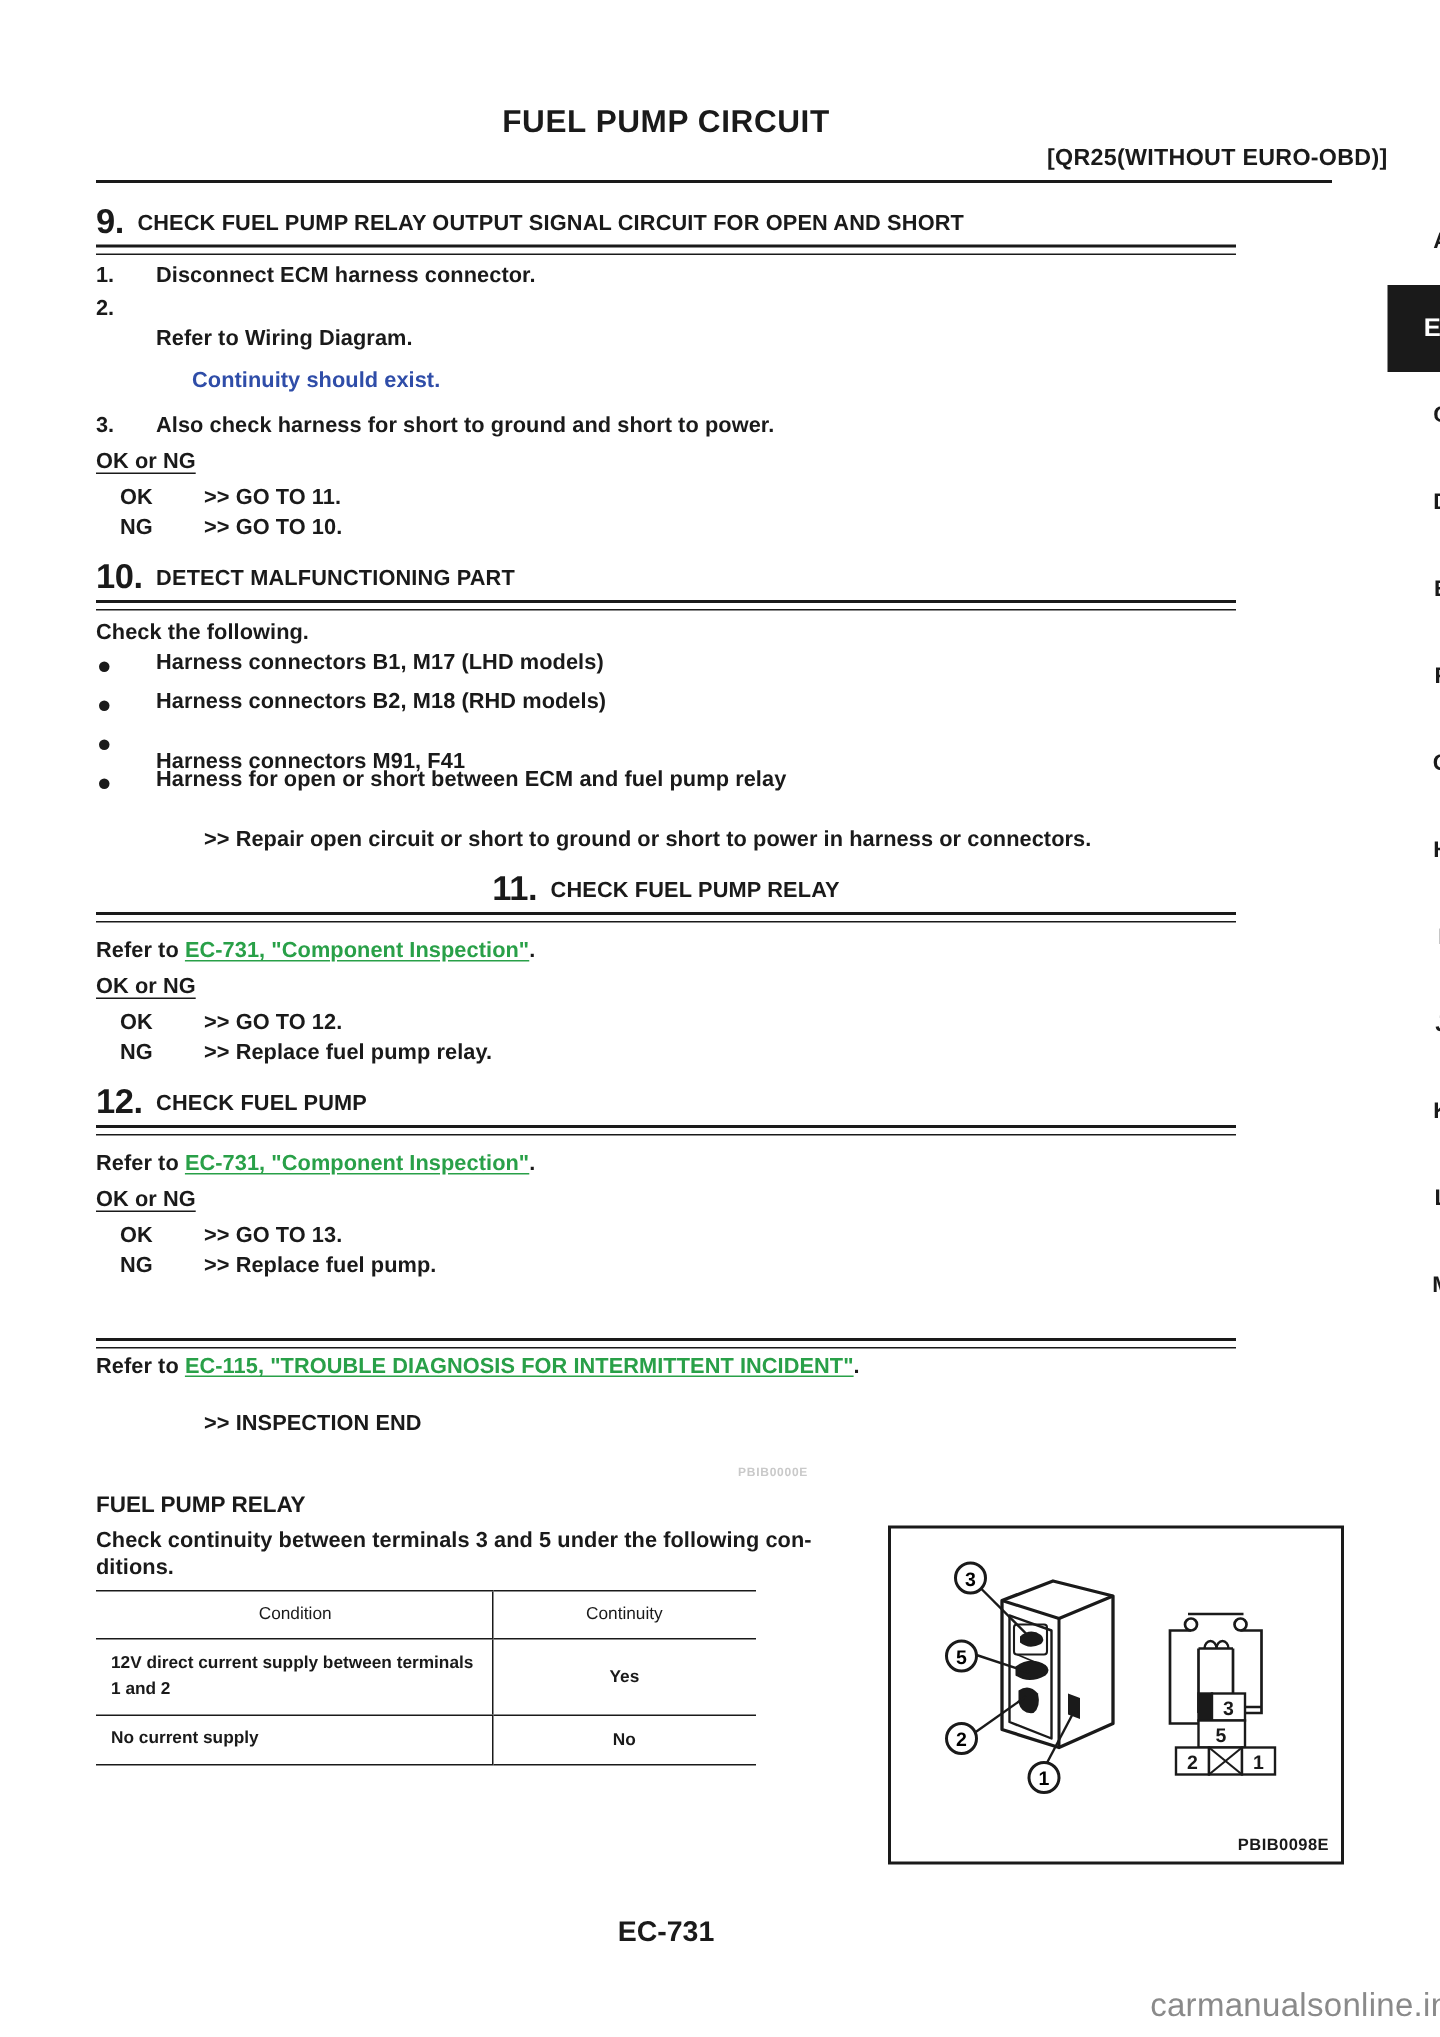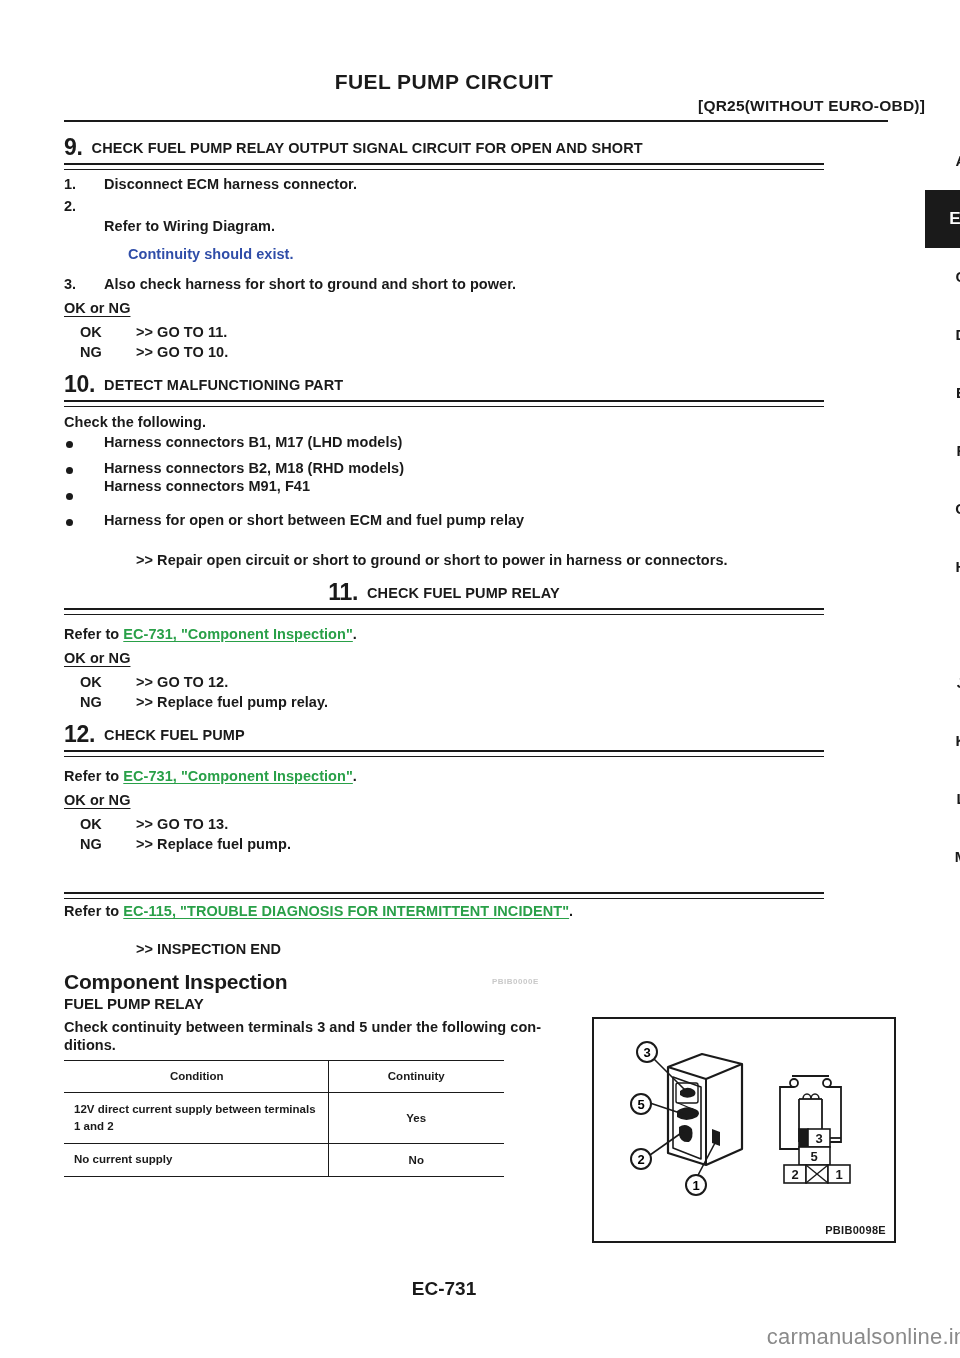--- a/index.html
+++ b/index.html
@@ -149,21 +149,21 @@
     font-weight: bold;
   }
   table.cond th, table.cond td {
     padding: 5px 8px;
     text-align: center;
     vertical-align: middle;
   }
   table.cond thead th {
     border-top: 1.6px solid #1a1a1a;
     border-bottom: 1.6px solid #1a1a1a;
-    font-weight: bold;
+    font-weight: normal;
     padding: 7px 8px;
   }
   table.cond tbody td { border-bottom: 1.1px solid #1a1a1a; }
   table.cond tbody tr:last-child td { border-bottom: 1.6px solid #1a1a1a; }
   table.cond .c1 { width: 60%; text-align: left; padding-left: 10px; line-height: 1.45; }
   table.cond .c2 { width: 40%; border-left: 1.1px solid #1a1a1a; }
 
   
   .figbox {
     position: absolute;
@@ -259,21 +259,21 @@
 
   <div class="line" style="left:64px; top:414px;">Check the following.</div>
 
   <div class="bullet" style="left:66px; top:441px;"></div>
   <div class="line" style="left:104px; top:434px;">Harness connectors B1, M17 (LHD models)</div>
 
   <div class="bullet" style="left:66px; top:467px;"></div>
   <div class="line" style="left:104px; top:460px;">Harness connectors B2, M18 (RHD models)</div>
 
   <div class="bullet" style="left:66px; top:493px;"></div>
-  <div class="line" style="left:104px; top:478px;">Harness connectors M91, F41</div>
+  <div class="line" style="left:104px; top:500px;">Harness connectors M91, F41</div>
 
   <div class="bullet" style="left:66px; top:519px;"></div>
   <div class="line" style="left:104px; top:512px;">Harness for open or short between ECM and fuel pump relay</div>
 
   <div class="line" style="left:136px; top:552px;">&gt;&gt; Repair open circuit or short to ground or short to power in harness or connectors.</div>
 
   <div class="step-head" style="top:579px;text-align:center;">
     <span class="step-num">11.</span><span class="step-title">CHECK FUEL PUMP RELAY</span>
   </div>
   <div class="dbl-rule" style="top:608px;"></div>
@@ -304,21 +304,20 @@
   <div class="line" style="left:136px; top:836px;">&gt;&gt; Replace fuel pump.</div>
 
   <div class="dbl-rule" style="top:892px;"></div>
 
   <div class="line" style="left:64px; top:903px;">
     <span>Refer to</span>
     <span class="link">EC-115, "TROUBLE DIAGNOSIS FOR INTERMITTENT INCIDENT"</span><span>.</span>
   </div>
   <div class="line" style="left:136px; top:941px;">&gt;&gt; INSPECTION END</div>
 
-  <div class="sec-title" style="top:970px;">Component Inspection</div>
   <div class="sec-code" style="left:492px; top:977px;">PBIB0000E</div>
   <div class="sub-title" style="top:995px;">FUEL PUMP RELAY</div>
 
   <div class="line" style="left:64px; top:1019px;">Check continuity between terminals 3 and 5 under the following con-</div>
   <div class="line" style="left:64px; top:1037px;">ditions.</div>
 
   <table class="cond">
     <thead>
       <tr>
         <th class="c1" style="text-align:center;">Condition</th>

